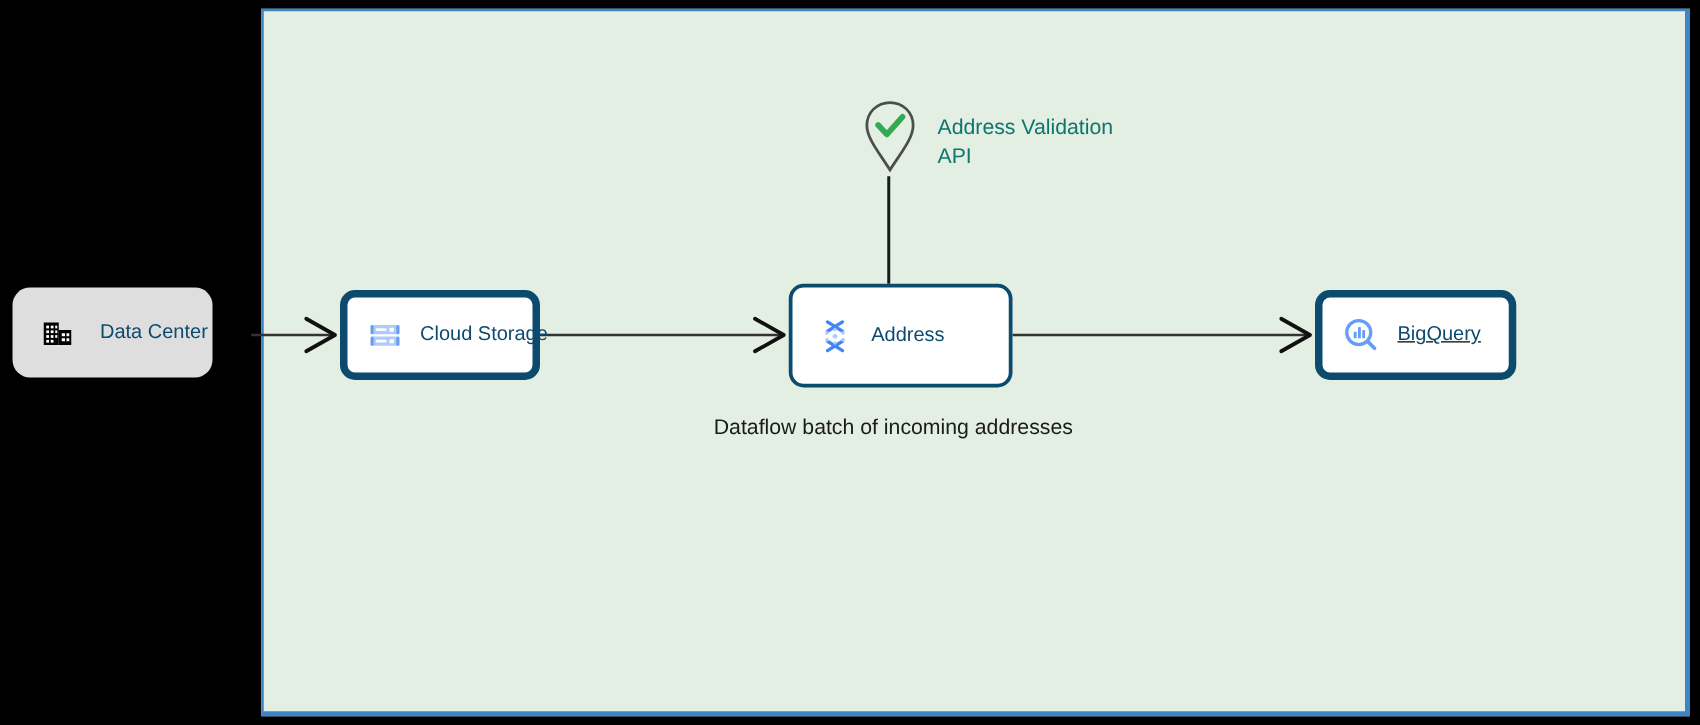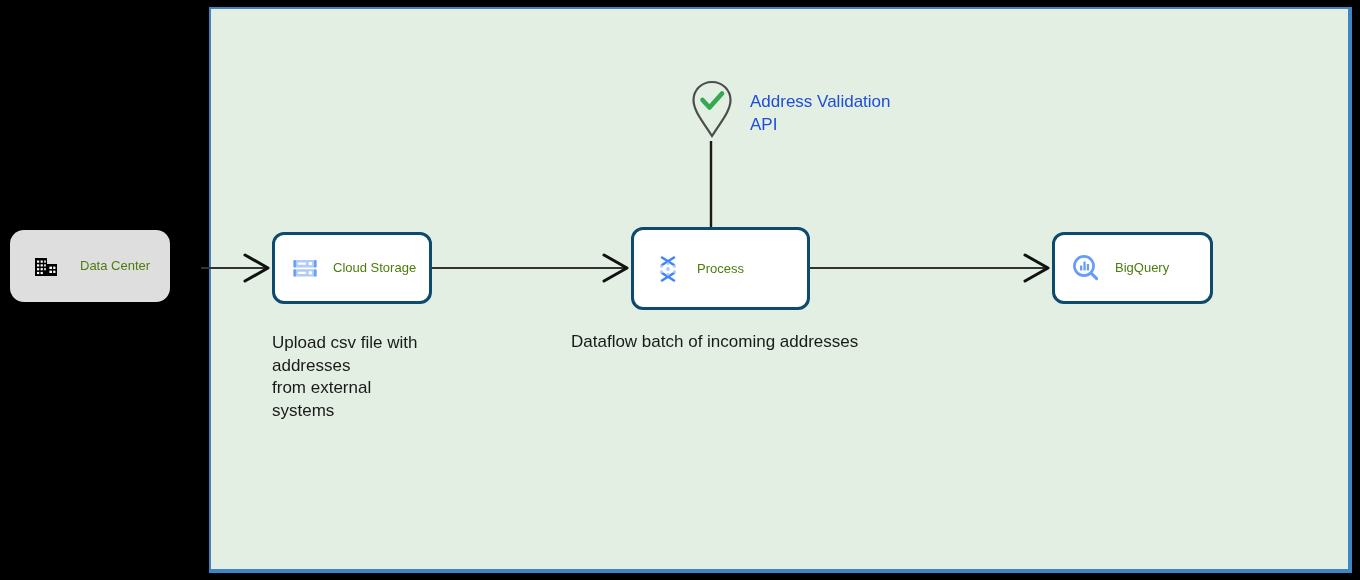--- a/index.html
+++ b/index.html
@@ -37,43 +37,43 @@
     align-items: center;
     border-radius: 12px;
   }
   .node .icon-slot {
     flex: 0 0 auto;
     display: flex;
     align-items: center;
     justify-content: center;
   }
   .node .node-label {
-    font-size: 13px;
-    color: #4d7c0f;
+    font-size: 16px;
+    color: #0c4a6e;
     line-height: 1.2;
     white-space: nowrap;
   }
 
   
   #data-center {
     left: 10px;
     top: 230px;
     width: 160px;
     height: 72px;
     background: #dedede;
     border: none;
     border-radius: 14px;
     padding-left: 22px;
   }
   #data-center .node-label { margin-left: 20px; }
 
   
   .gcp-node {
     background: #ffffff;
-    border: 3px solid #0c4a6e;
+    border: 6px solid #0c4a6e;
   }
   .gcp-node .node-label { margin-left: 14px; }
 
   #cloud-storage {
     left: 61px;
     top: 223px;
     width: 160px;
     height: 72px;
     padding-left: 16px;
   }
@@ -84,41 +84,42 @@
     height: 83px;
     border-width: 3px;
     padding-left: 19px;
   }
   #bigquery {
     left: 841px;
     top: 223px;
     width: 161px;
     height: 72px;
     padding-left: 16px;
+    text-decoration: underline;
   }
 
   
   .caption {
     position: absolute;
     font-size: 17px;
     color: #1a1a1a;
     line-height: 1.33;
     white-space: pre-line;
   }
   #caption-storage { left: 61px;  top: 323px; text-align: left; }
   #caption-dataflow { left: 360px; top: 322px; }
   #caption-bigquery { left: 780px; top: 322px; }
 
   
   #api-label {
     position: absolute;
     left: 539px;
     top: 81px;
     font-size: 17px;
-    color: #1d4ed8;
+    color: #0f766e;
     line-height: 1.37;
     white-space: pre-line;
   }
 
   .svg-layer {
     position: absolute;
     left: 0; top: 0;
     width: 100%; height: 100%;
     overflow: visible;
     pointer-events: none;
@@ -220,37 +221,33 @@
           <circle cx="15" cy="15" r="1.9"></circle>
           <circle cx="8.6" cy="12.2" r="1.5"></circle>
           <circle cx="21.4" cy="12.2" r="1.5"></circle>
           <circle cx="8.6" cy="17.8" r="1.5"></circle>
           <circle cx="21.4" cy="17.8" r="1.5"></circle>
           <circle cx="15" cy="9.6" r="1.4"></circle>
           <circle cx="15" cy="20.4" r="1.4"></circle>
         </g>
       </svg>
     </span>
-    <span class="node-label">Process</span>
+    <span class="node-label">Address</span>
   </div>
 
   <div class="node gcp-node" id="bigquery">
     <span class="icon-slot">
       <svg width="30" height="30" viewBox="0 0 30 30">
         <circle cx="13" cy="13" r="9.6" fill="none" stroke="#669df6" stroke-width="2.6"></circle>
         <g fill="#669df6">
           <rect x="9" y="12.4" width="2.3" height="5.2" rx="0.5"></rect>
           <rect x="12.4" y="8.6" width="2.3" height="9" rx="0.5"></rect>
           <rect x="15.8" y="11" width="2.3" height="6.6" rx="0.5"></rect>
         </g>
         <line x1="20.1" y1="20.1" x2="25.6" y2="25.6" stroke="#669df6" stroke-width="3" stroke-linecap="round"></line>
       </svg>
     </span>
     <span class="node-label">BigQuery</span>
   </div>
 
-  <div class="caption" id="caption-storage">Upload csv file with
-addresses
-from external
-systems</div>
   <div class="caption" id="caption-dataflow">Dataflow batch of incoming addresses</div>
 
 </div>
 
 </body></html>

